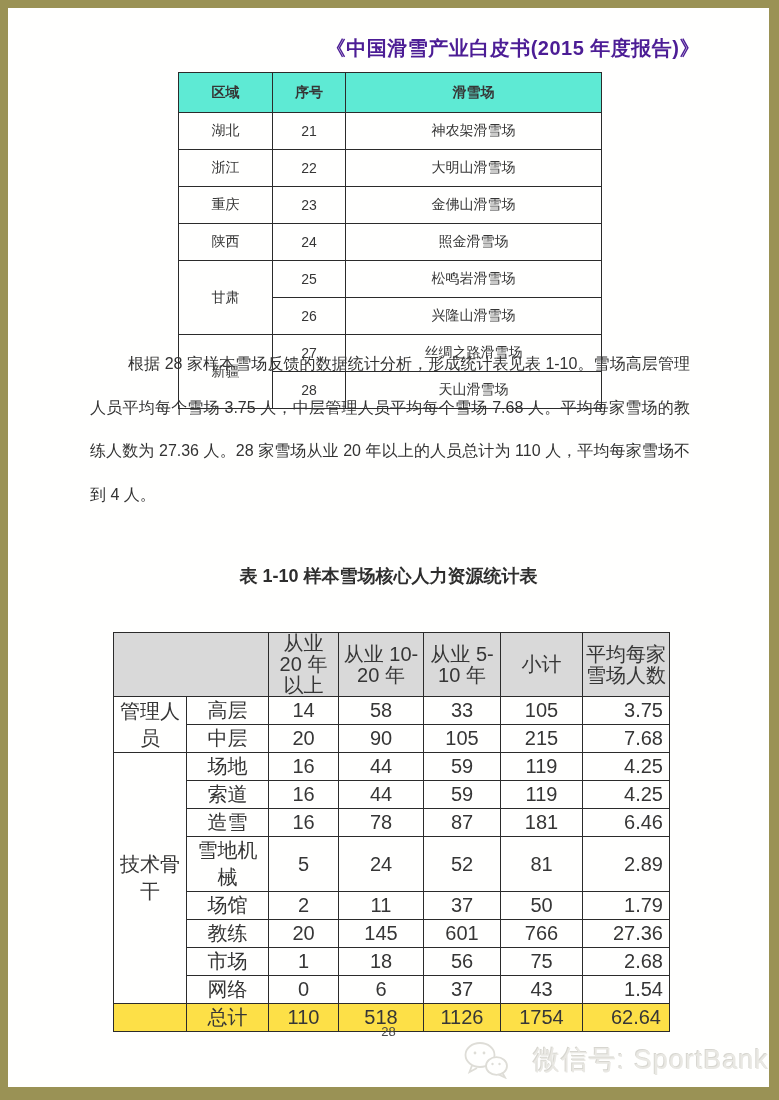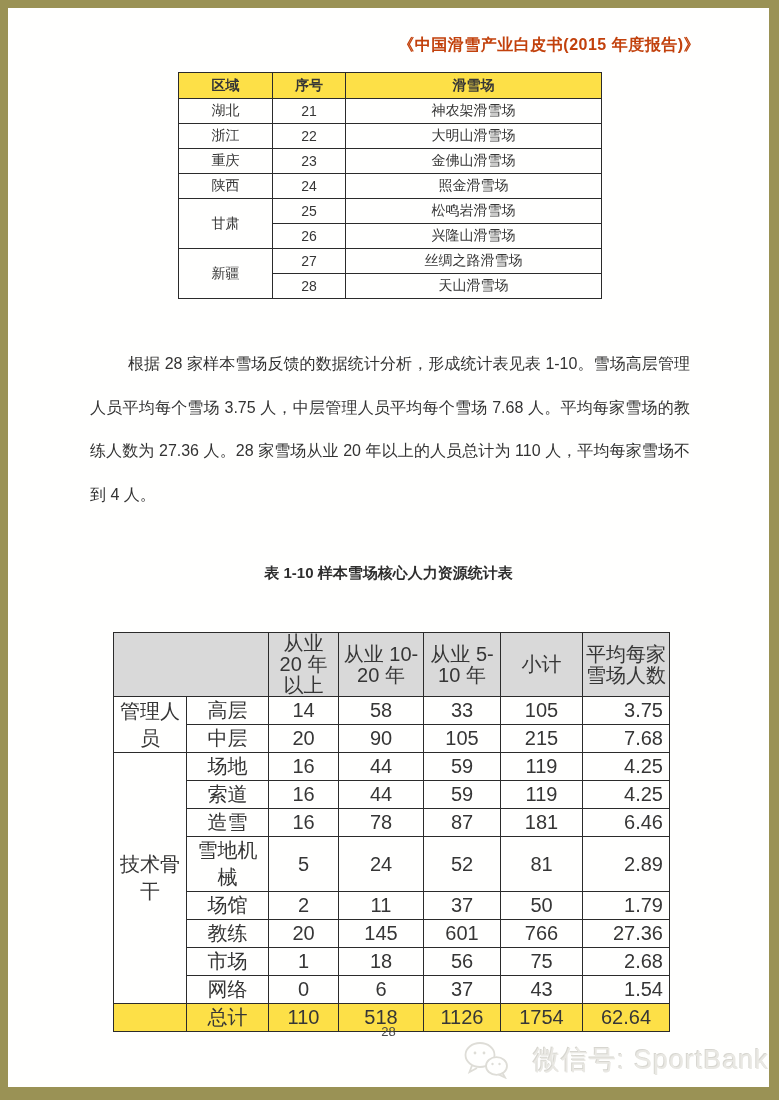--- a/index.html
+++ b/index.html
@@ -10,51 +10,51 @@
     background:#fffffe;
     border:8px solid #9a9255;
     border-right-width:10px;
     border-bottom-width:13px;
     font-family:"Liberation Sans", sans-serif;
     color:#363636;
     overflow:hidden;
   }
   .doc-title {
     position:absolute; top:27px; right:69px;
-    font-size:16px; font-weight:bold; color:#c2410c;
+    font-size:20px; font-weight:bold; color:#4c1d95;
     letter-spacing:0.5px;
   }
   
   table { border-collapse:collapse; table-layout:fixed; }
   .t1 { position:absolute; left:170px; top:64px; width:423px; font-size:14px; }
   .t1 th, .t1 td { border:1px solid #2b2b2b; text-align:center; padding:0 2px; }
-  .t1 thead th { background:#fde047; font-weight:bold; height:26px; }
-  .t1 tbody td { height:25px; }
+  .t1 thead th { background:#5eead4; font-weight:bold; height:40px; }
+  .t1 tbody td { height:37px; }
   
   .para {
     position:absolute; left:82px; width:600px;
     font-size:16px; line-height:43.5px;
     text-align:justify; text-indent:38px;
     color:#333333; margin:0;
   }
   .p1 { top:334px; }
   .p2 { top:957px; width:620px; text-align:left; }
   
   .tbl-title {
     position:absolute; top:556px; left:0; width:100%;
-    text-align:center; font-size:15px; font-weight:bold; color:#2e2e2e;
+    text-align:center; font-size:18px; font-weight:bold; color:#2e2e2e;
   }
   
   .t2 { position:absolute; left:105px; top:624px; width:556px; font-size:20px; }
   .t2 th, .t2 td { border:1px solid #2b2b2b; text-align:center; padding:0 2px; font-weight:normal; }
   .t2 thead th { background:#d9d9d9; height:49px; line-height:21px; vertical-align:middle; }
   .t2 tbody td, .t2 tbody th { height:24px; vertical-align:middle; }
   .t2 td.avg { text-align:right; padding-right:6px; }
   .t2 tr.total td { background:#fde047; height:27px; }
-  .t2 tr.total td.avg { text-align:center; padding-right:2px; }
+  .t2 tr.total td.avg { padding-right:8px; }
   
   .page-num {
     position:absolute; top:1016px; left:0; width:100%;
     text-align:center; font-size:13px; color:#4a4a4a;
   }
   .watermark {
     position:absolute; top:1033px; right:0;
     display:flex; align-items:center; gap:24px;
     font-size:27px; letter-spacing:1px;
     color:#e9e8e3;

